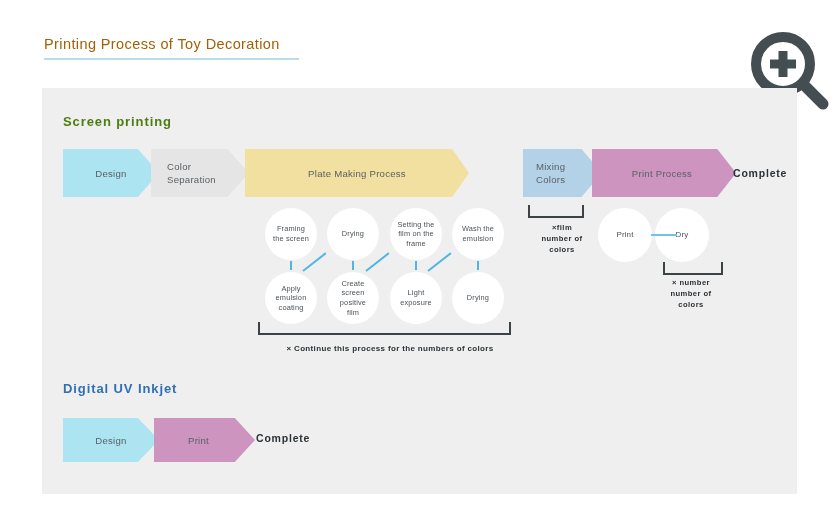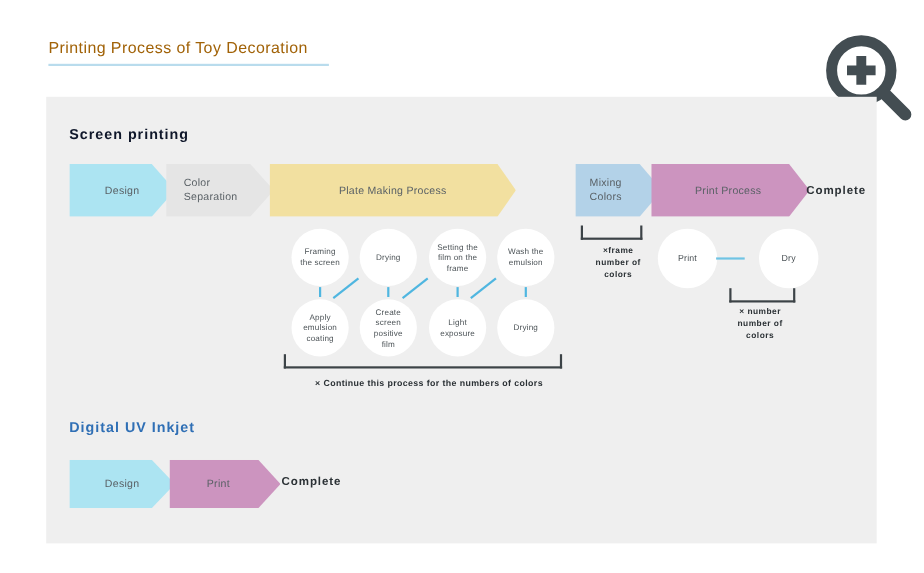--- a/index.html
+++ b/index.html
@@ -58,21 +58,21 @@
   .section-heading {
     position: absolute;
     font-size: 13px;
     font-weight: bold;
     letter-spacing: 0.9px;
     font-family: "Liberation Sans", sans-serif;
   }
   #heading-screen {
     left: 63px;
     top: 114px;
-    color: #0f172a;
+    color: #4d7c0f;
   }
   #heading-digital {
     left: 63px;
     top: 381px;
     color: #2f6fb5;
   }
 
   
   .chev {
     position: absolute;
@@ -279,29 +279,29 @@
 
 <div class="diag" style="left:303px; top:270px; width:29px; transform:rotate(-38deg);"></div>
 <div class="diag" style="left:366px; top:270px; width:29px; transform:rotate(-38deg);"></div>
 <div class="diag" style="left:428px; top:270px; width:29px; transform:rotate(-38deg);"></div>
 
 <div class="bracket" style="left:258px; top:322px; width:249px; height:11px;"></div>
 <div id="note-continue" class="bracket-note">× Continue this process for the numbers of colors</div>
 
 <div class="bracket" style="left:528px; top:205px; width:52px; height:11px;"></div>
 <div id="note-mixing" class="bracket-note">
-  <span>×frame</span><br>
+  <span>×film</span><br>
   <span>number of</span><br>
   <span>colors</span>
 </div>
 
 <div class="circle circle-lg" style="left:598px; top:208px;">
   <span>Print</span>
 </div>
-<div class="circle circle-lg" style="left:690px; top:208px;text-align:right;">
+<div class="circle circle-lg" style="left:655px; top:208px;text-align:right;">
   <span>Dry</span>
 </div>
 <div class="hline" style="left:651px; top:234px; width:26px;"></div>
 
 <div class="bracket" style="left:663px; top:262px; width:56px; height:11px;"></div>
 <div id="note-dry" class="bracket-note">
   <span>× number</span><br>
   <span>number of</span><br>
   <span>colors</span>
 </div>

